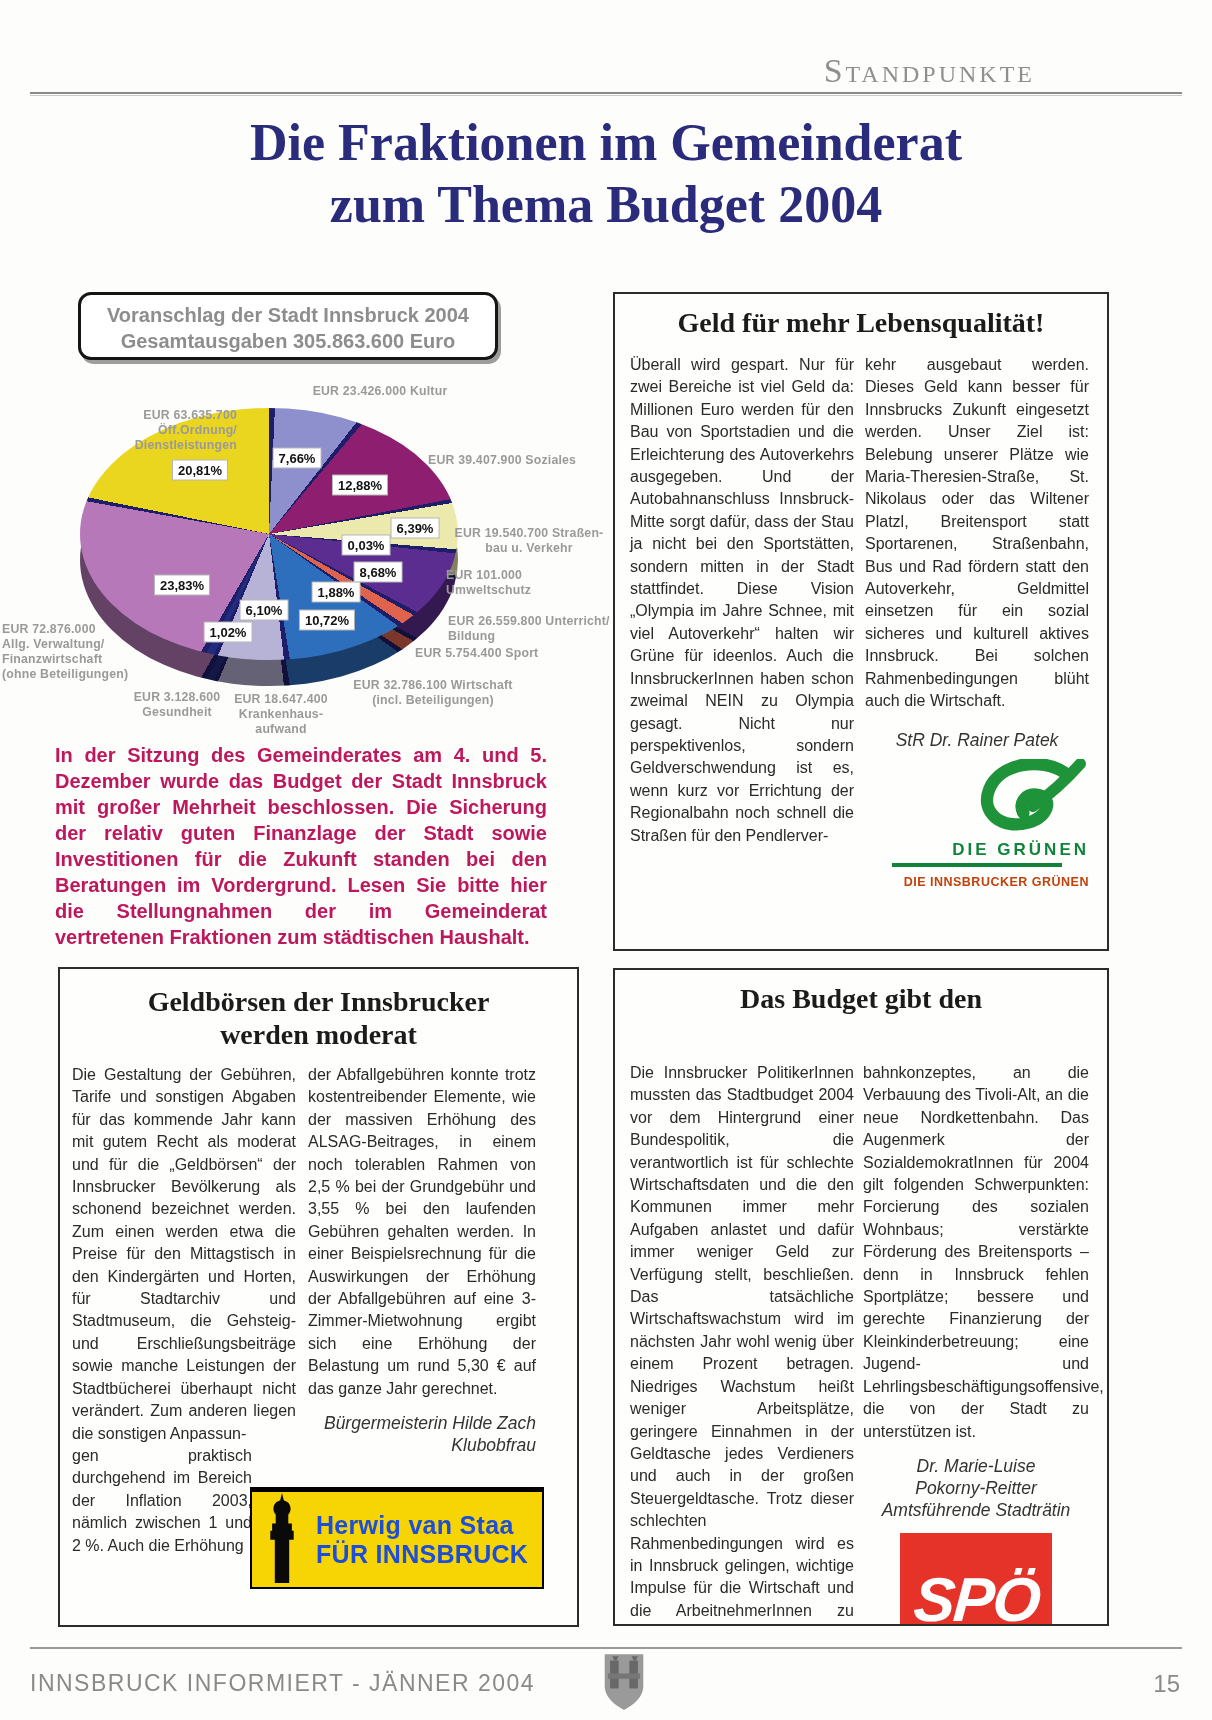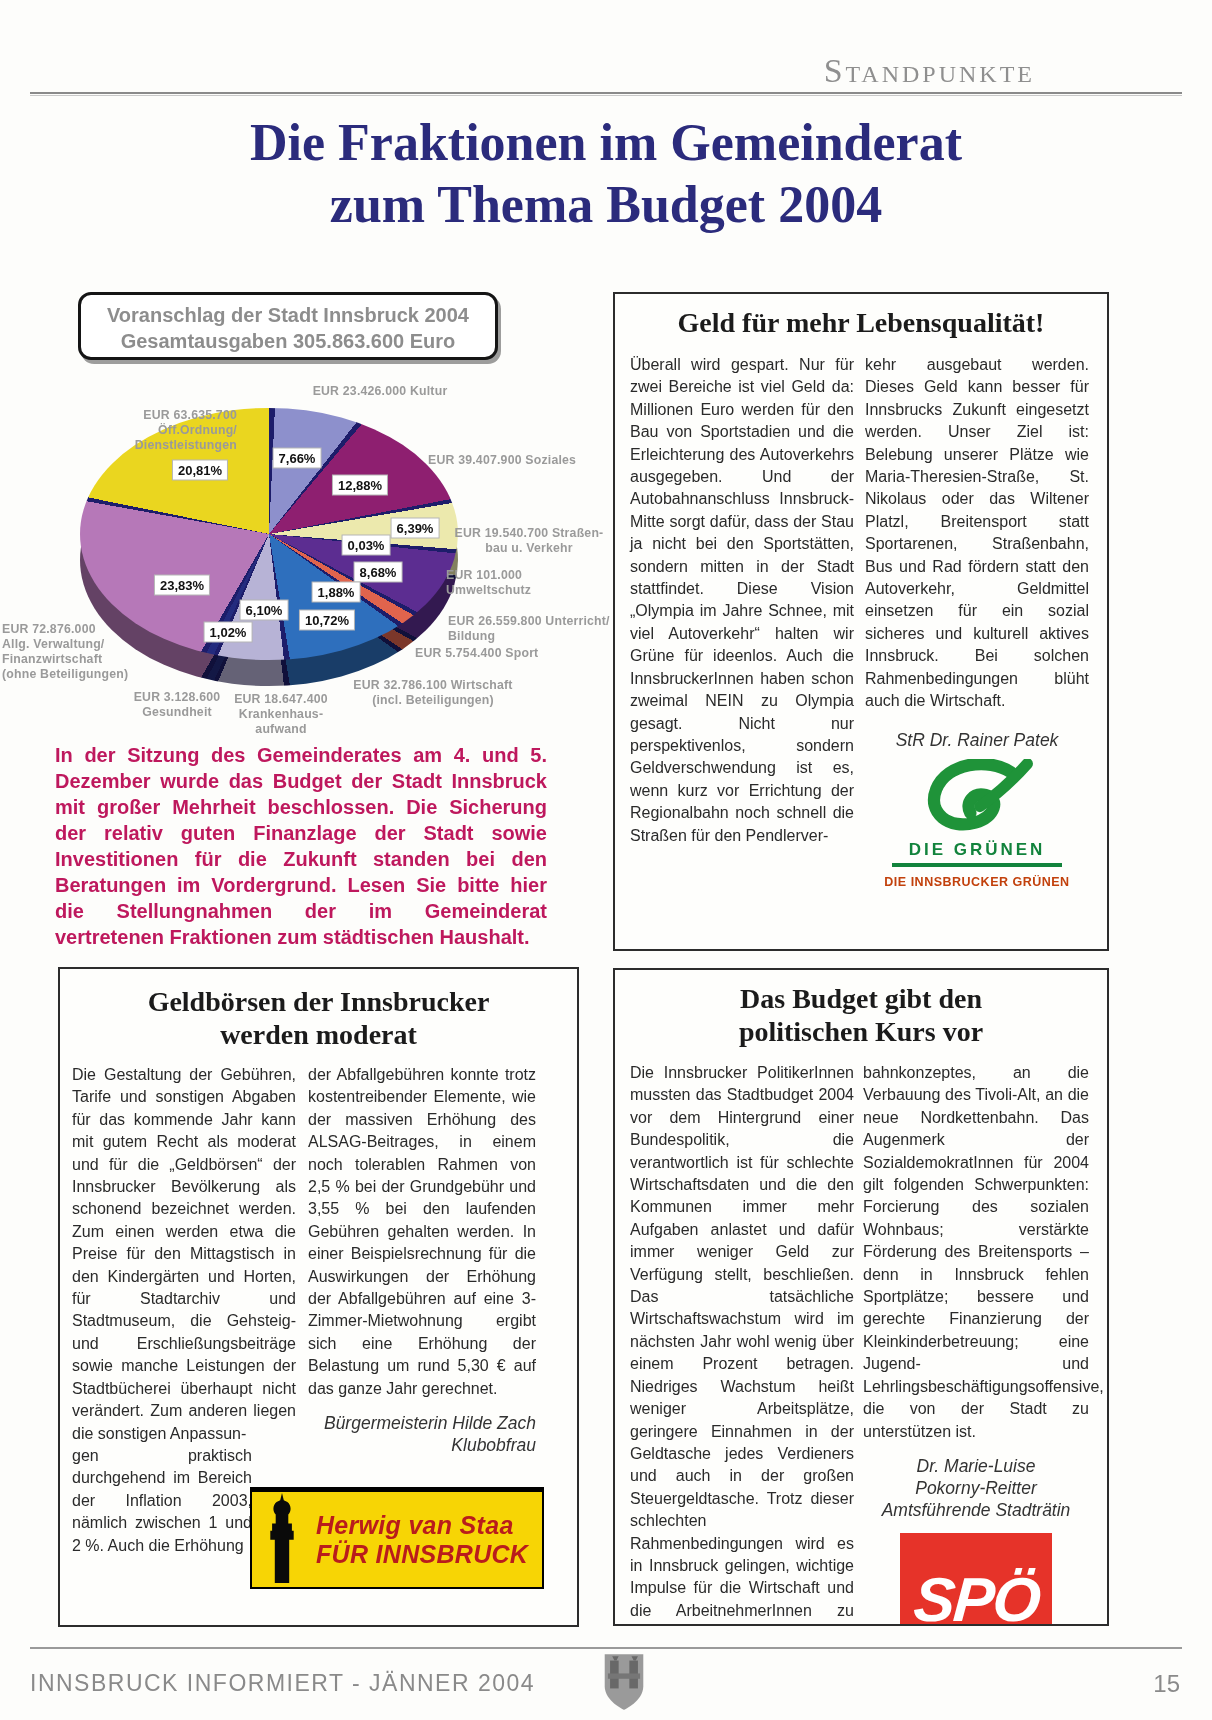--- a/index.html
+++ b/index.html
@@ -45,31 +45,31 @@
   .box-r2{left:613px;top:968px;width:492px;height:654px;}
   .art-title{position:absolute;left:0;width:100%;text-align:center;
     font-family:"Liberation Serif",serif;font-weight:bold;color:#1b1b1b;
     font-size:28px;line-height:33px;}
   .col{position:absolute;font-size:16px;line-height:22.4px;text-align:justify;
     color:#2a2a2a;hyphens:auto;}
   .col p{margin:0;}
   .sig{font-style:italic;font-size:17.5px;line-height:22px;color:#333;}
 
   
-  .gruene-logo{text-align:center;margin-top:8px;}
+  .gruene-logo{text-align:right;margin-top:8px;}
   .gruene-name{font-size:17px;font-weight:bold;color:#12833c;letter-spacing:3px;}
   .gruene-bar{width:170px;height:4px;background:#12833c;margin:2px auto 4px;}
   .gruene-sub{font-size:12.5px;font-weight:bold;color:#c2410c;letter-spacing:.5px;}
 
   
   .herwig{position:absolute;left:190px;top:518px;width:294px;height:102px;
     background:#f7d505;border:2px solid #000;border-top-width:5px;box-sizing:border-box;
     display:flex;align-items:center;}
-  .herwig-text{margin-left:8px;font-weight:bold;color:#b91c1c;
-    font-size:25px;line-height:29px;letter-spacing:.3px;white-space:nowrap;font-style:italic;}
+  .herwig-text{margin-left:8px;font-weight:bold;color:#1d4ed8;
+    font-size:25px;line-height:29px;letter-spacing:.3px;white-space:nowrap;}
 
   
   .spoe-block{text-align:center;margin-top:12px;}
   .spoe-square{width:152px;height:134px;background:#e63329;margin:0 auto;
     display:flex;align-items:center;justify-content:center;}
   .spoe-word{color:#fff;font-weight:bold;font-style:italic;font-size:62px;
     letter-spacing:-2px;transform:skewX(-4deg);}
 
   
   .foot-rule{left:30px;top:1647px;width:1152px;height:2px;background:#9a9a9a;}
@@ -183,21 +183,20 @@
       <div class="herwig-text">
         <div>Herwig van Staa</div>
         <div>FÜR INNSBRUCK</div>
       </div>
     </div>
   </div>
 
   <div class="abs artbox box-r2">
     <div class="art-title" style="top:12px">
       <div>Das Budget gibt den</div>
-      <div>politischen Kurs vor</div>
     </div>
     <div class="col" style="left:15px;top:92px;width:224px">
       <p>Die Innsbrucker PolitikerInnen mussten das Stadtbudget 2004 vor dem Hintergrund einer Bundespolitik, die verantwortlich ist für schlechte Wirtschaftsdaten und die den Kommunen immer mehr Aufgaben anlastet und dafür immer weniger Geld zur Verfügung stellt, beschließen. Das tatsächliche Wirtschaftswachstum wird im nächsten Jahr wohl wenig über einem Prozent betragen. Niedriges Wachstum heißt weniger Arbeitsplätze, geringere Einnahmen in der Geldtasche jedes Verdieners und auch in der großen Steuergeldtasche. Trotz dieser schlechten Rahmenbedingungen wird es in Innsbruck gelingen, wichtige Impulse für die Wirtschaft und die ArbeitnehmerInnen zu setzen. Ich denke dabei an die vielen Projekte im Tiefbau und im Hochbau, an die Realisierung des Straßen-</p>
     </div>
     <div class="col" style="left:248px;top:92px;width:226px">
       <p>bahnkonzeptes, an die Verbauung des Tivoli-Alt, an die neue Nordkettenbahn. Das Augenmerk der SozialdemokratInnen für 2004 gilt folgenden Schwerpunkten: Forcierung des sozialen Wohnbaus; verstärkte Förderung des Breitensports – denn in Innsbruck fehlen Sportplätze; bessere und gerechte Finanzierung der Kleinkinderbetreuung; eine Jugend- und Lehrlingsbeschäftigungsoffensive, die von der Stadt zu unterstützen ist.</p>
       <div class="sig" style="margin-top:12px;text-align:center">
         <div>Dr. Marie-Luise</div>
         <div>Pokorny-Reitter</div>
         <div>Amtsführende Stadträtin</div>

